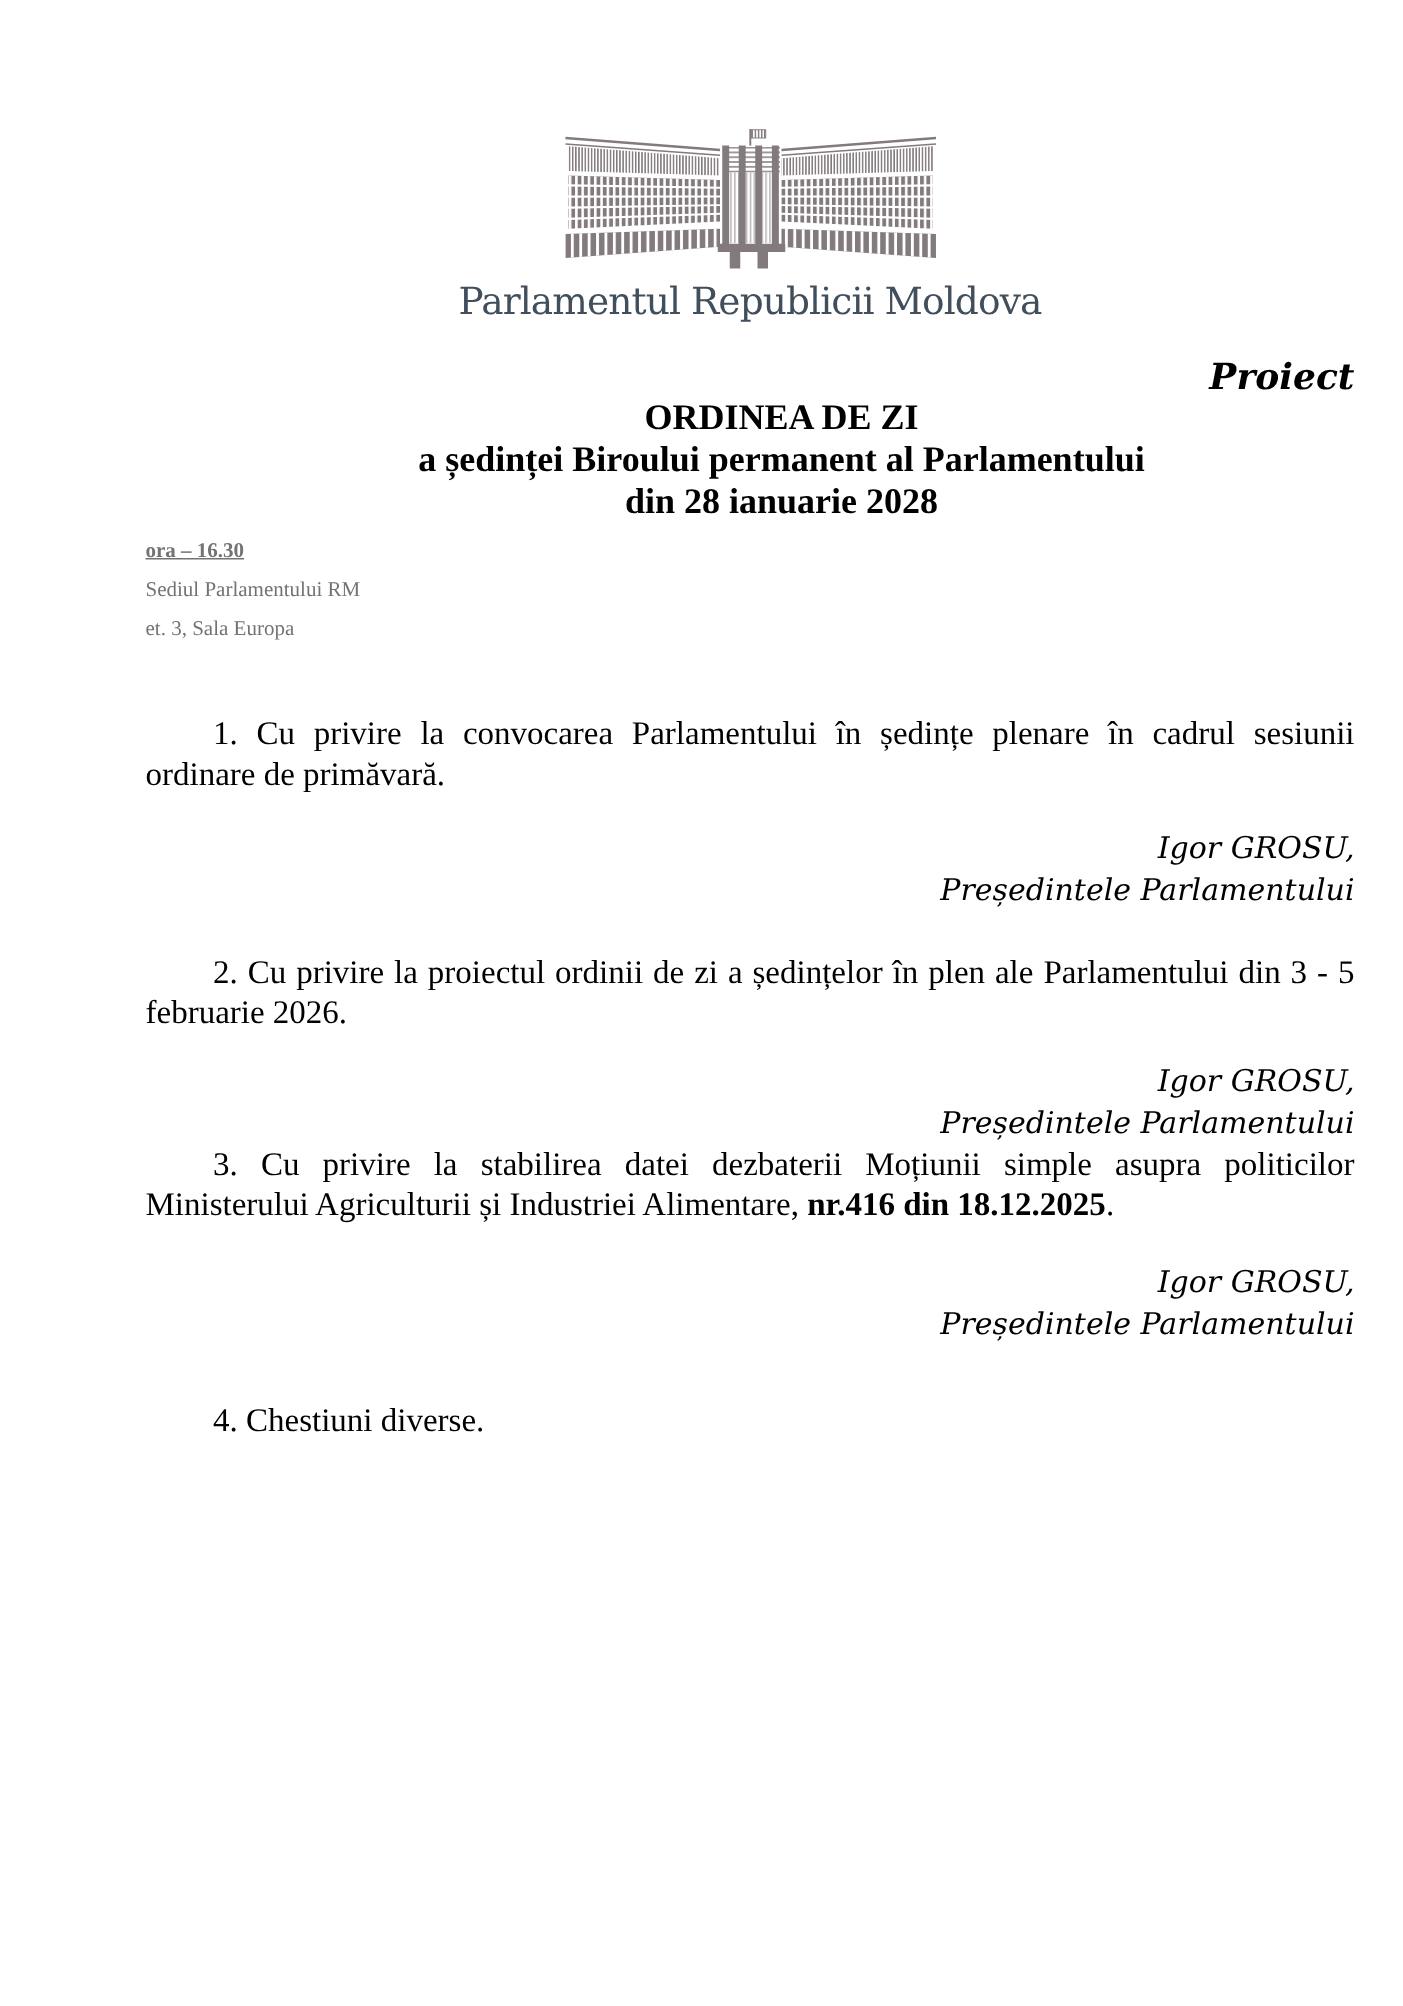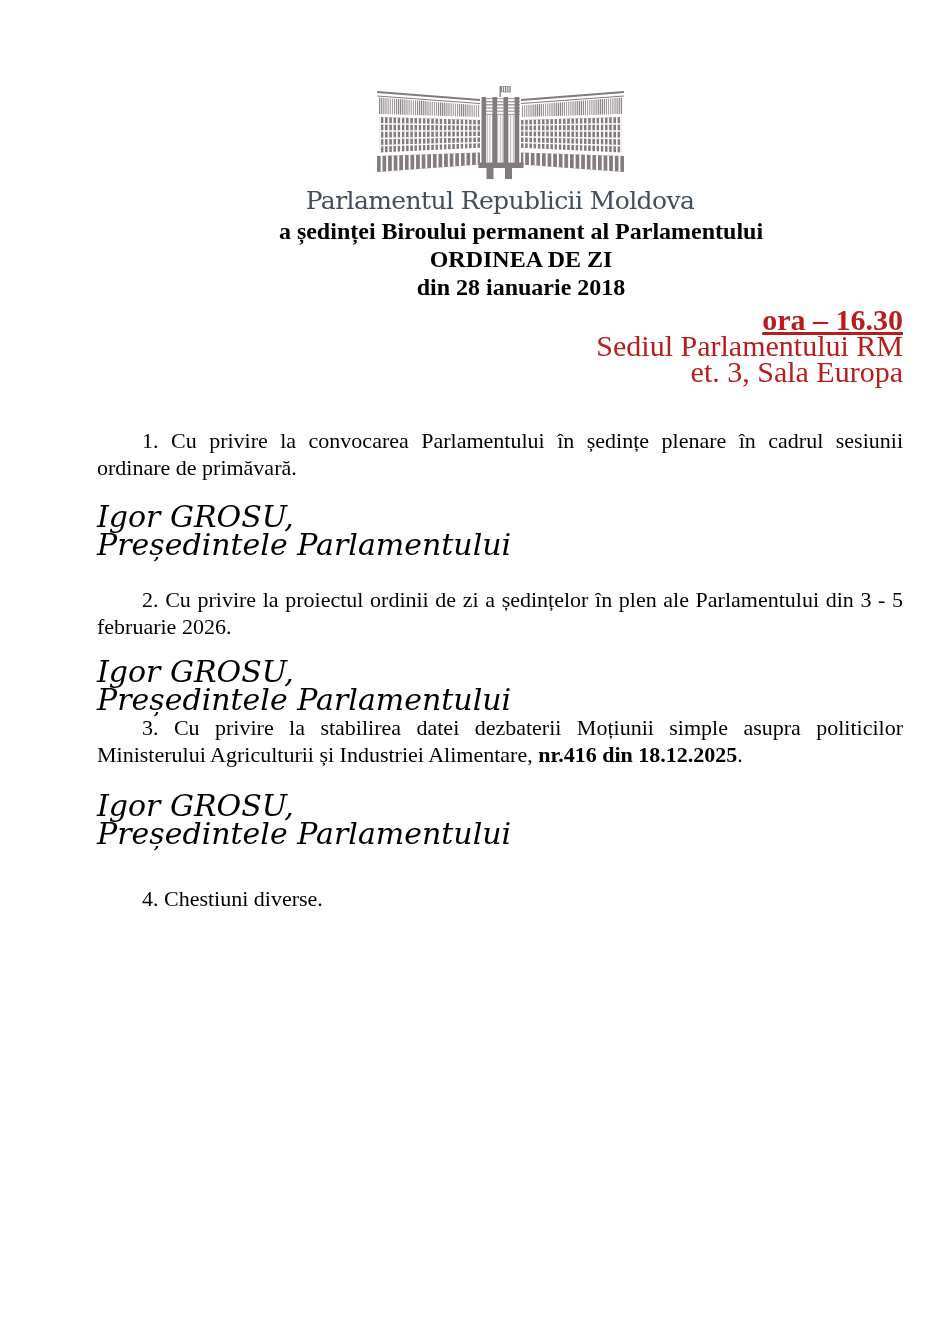--- a/index.html
+++ b/index.html
@@ -38,40 +38,40 @@
   .doc-title {
     text-align: center;
     font-weight: bold;
     font-size: 24px;
     line-height: 28px;
     margin-left: 42px;
     color: #000;
   }
   .meta-block {
     margin-top: 6px;
-    text-align: right;
-    font-size: 30px;
+    text-align: left;
+    font-size: 14px;
     line-height: 26px;
-    color: #b91c1c;
+    color: #737373;
   }
   .meta-time { font-weight: bold; text-decoration: underline; }
   .body-item {
     font-size: 22px;
     line-height: 27px;
     text-align: justify;
     text-indent: 45px;
     margin: 0;
     color: #000;
   }
   .mt-first { margin-top: 42px; }
   .signature {
-    text-align: left;
+    text-align: right;
     font-family: "DejaVu Serif", serif;
     font-style: italic;
-    font-size: 30px;
+    font-size: 20px;
     line-height: 28px;
     color: #000;
   }
   .sig-1 { margin-top: 22px; }
   .sig-2 { margin-top: 18px; }
   .sig-3 { margin-top: 24px; }
   .item-2 { margin-top: 27px; }
   .item-3 { }
   .item-4 { margin-top: 37px; }
   .bold-run { font-weight: bold; }
@@ -124,25 +124,26 @@
       <rect x="139.6" y="12" width="4.6" height="66" fill="#837a7e"></rect>
       <rect x="103.5" y="77.5" width="45" height="5.5" fill="#837a7e"></rect>
       <rect x="111.5" y="83" width="7" height="11" fill="#837a7e"></rect>
       <rect x="130" y="83" width="7" height="11" fill="#837a7e"></rect>
       <line x1="125.2" y1="1" x2="125.2" y2="12" stroke="#837a7e" stroke-width="1.3"></line>
       <rect x="126" y="1.5" width="9.5" height="5.5" fill="url(#fineV)" stroke="#837a7e" stroke-width="0.6"></rect>
     </svg>
     <div class="logo-caption">Parlamentul Republicii Moldova</div>
   </div>
 
+  <div class="draft-label">Proiect</div>
 
   <div class="doc-title">
+    <div>ORDINEA DE ZI</div>
     <div>a ședinței Biroului permanent al Parlamentului</div>
-    <div>ORDINEA DE ZI</div>
-    <div>din 28 ianuarie 2018</div>
+    <div>din 28 ianuarie 2028</div>
   </div>
 
   <div class="meta-block">
     <div><span class="meta-time">ora – 16.30</span></div>
     <div>Sediul Parlamentului RM</div>
     <div>et. 3, Sala Europa</div>
   </div>
 
   <p class="body-item mt-first">1. Cu privire la convocarea Parlamentului în ședințe plenare în cadrul sesiunii ordinare de primăvară.</p>
 

